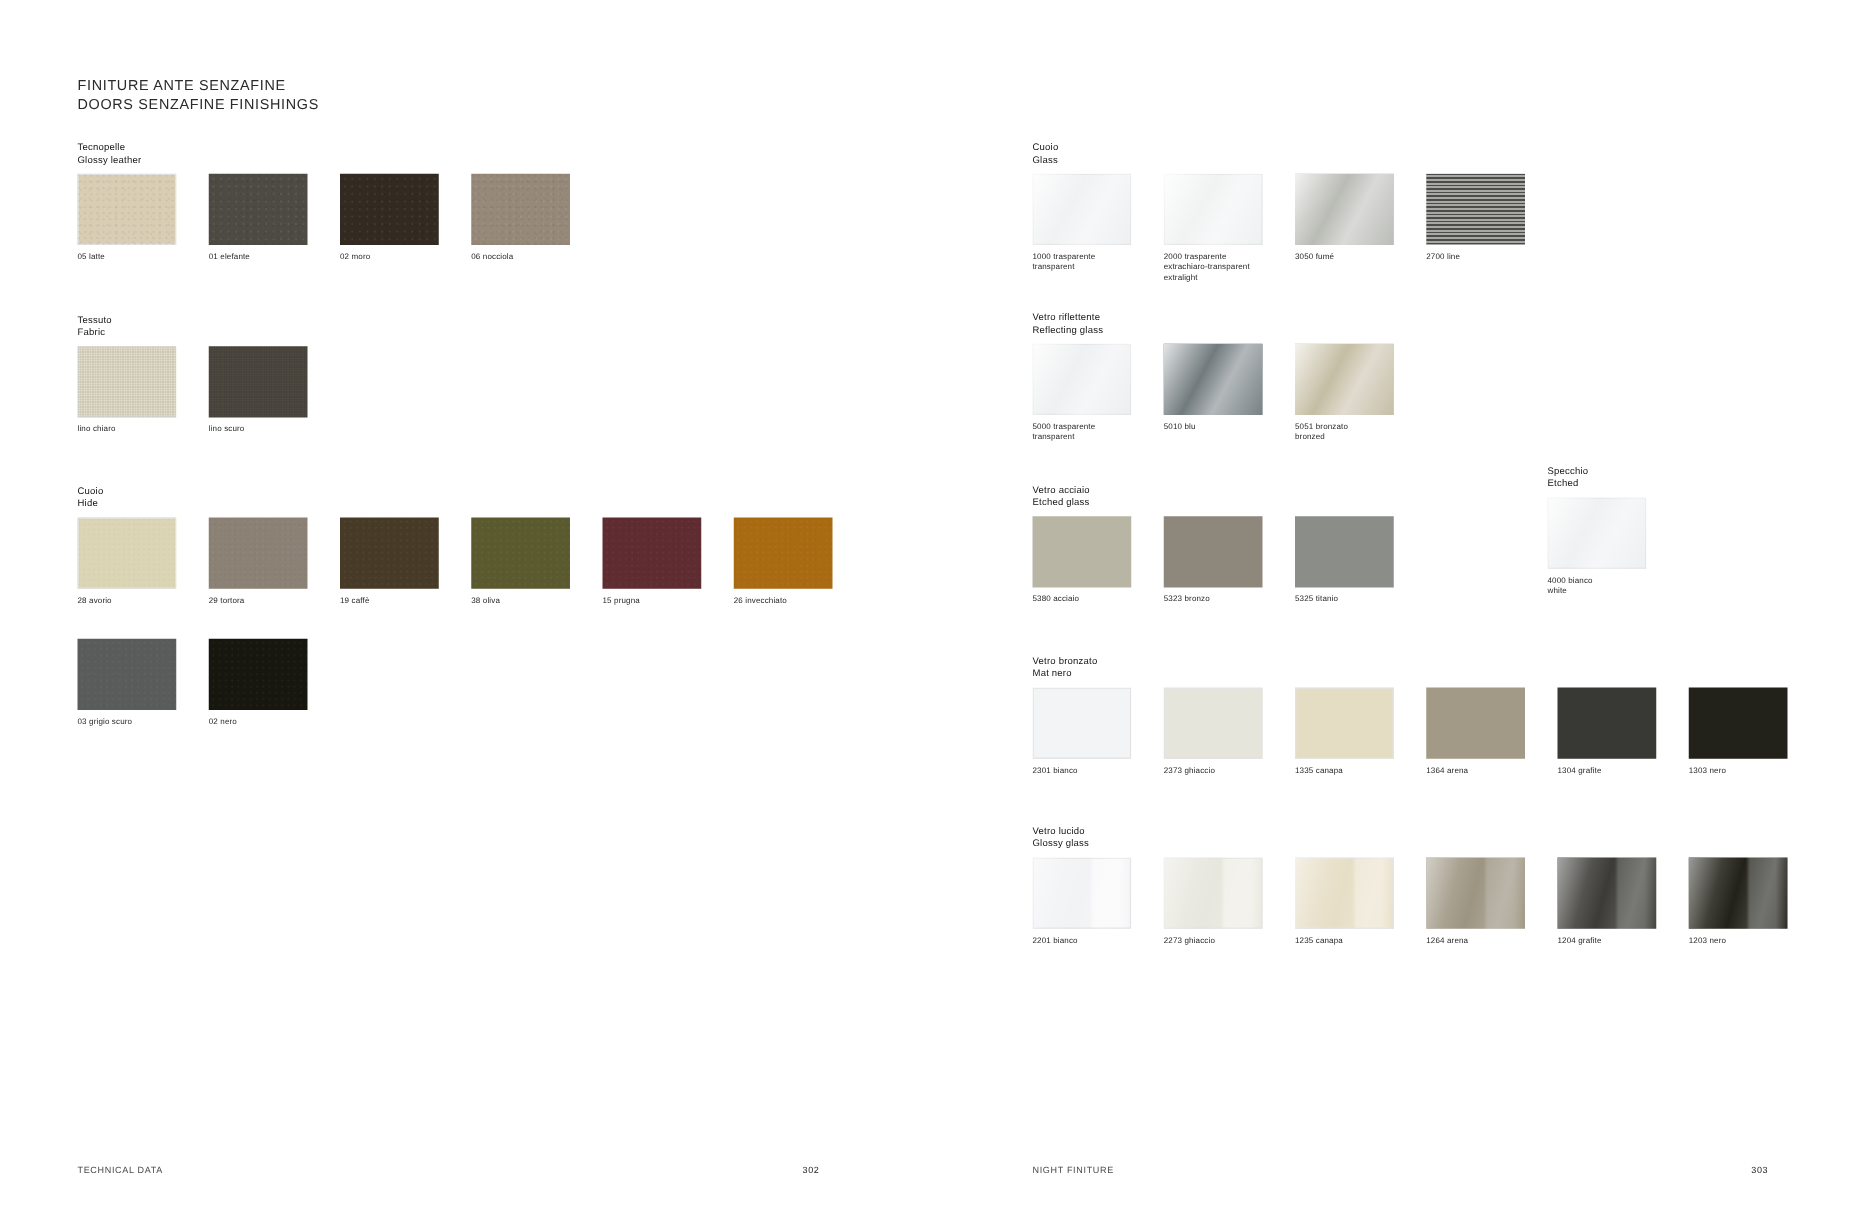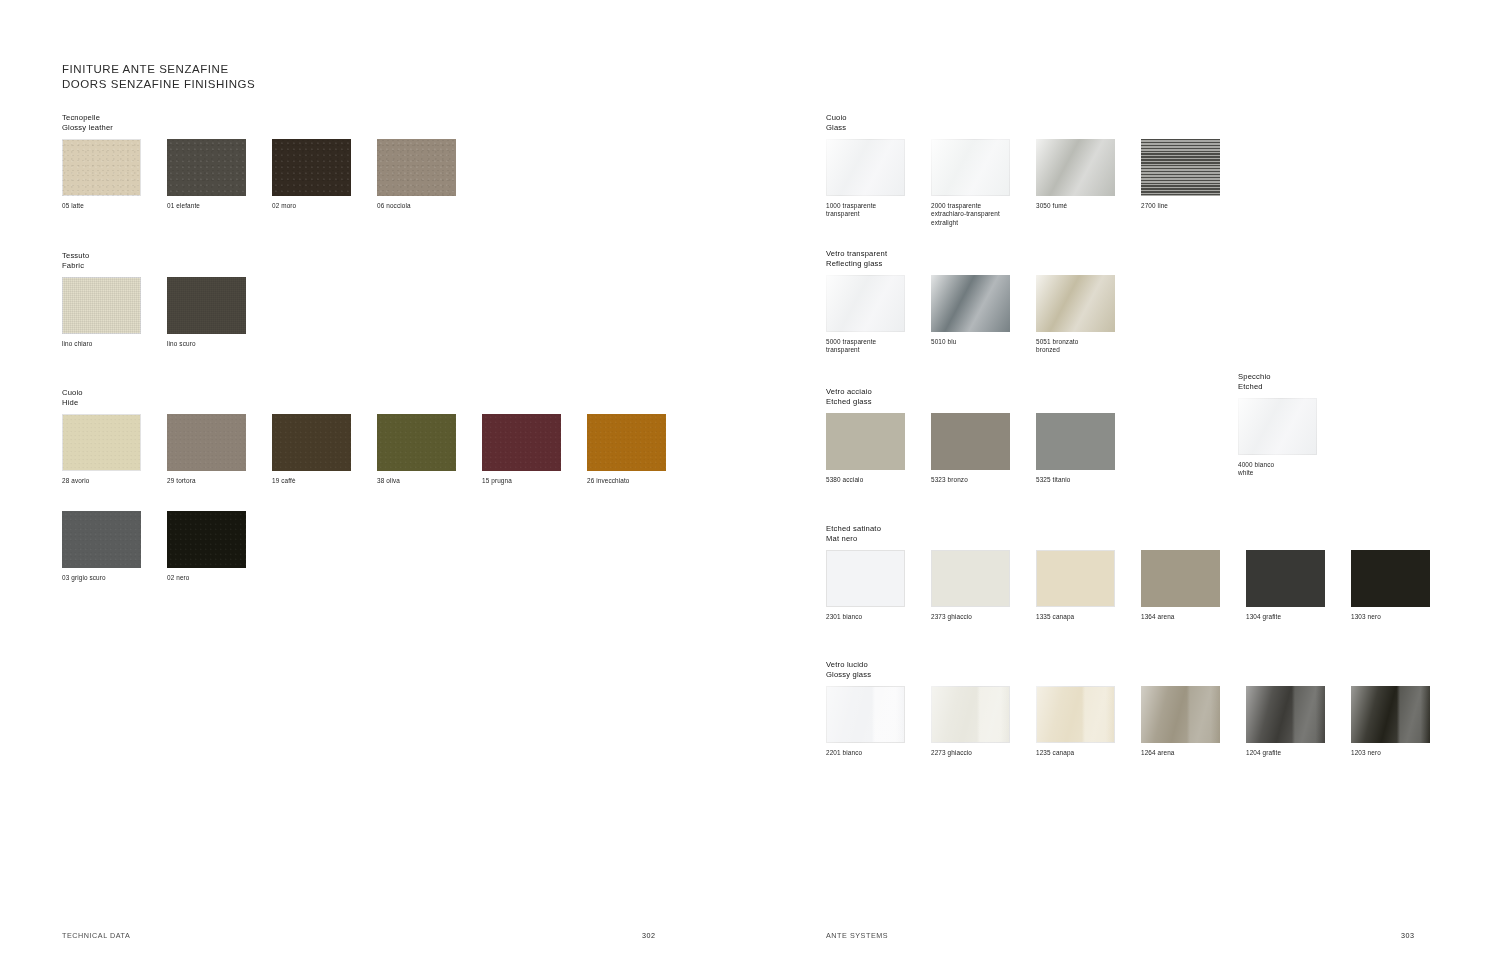--- a/index.html
+++ b/index.html
@@ -316,21 +316,21 @@
               <div class="tex-lines" style="position: absolute; inset: 0px;"></div>
             </div>
             <div class="swatch-label">
               <div>2700 line</div>
             </div>
           </div>
         </div>
       </div>
       <div class="group" style="left: 826px; top: 249px;">
         <div class="group-head">
-          <div>Vetro transparent</div>
+          <div>Vetro riflettente</div>
           <div>Reflecting glass</div>
         </div>
         <div class="swatch-row" style="top: 26px;">
           <div class="swatch-cell">
             <div class="swatch bordered" style="background: rgb(240, 241, 242);">
               <div class="tex-mirror" style="position: absolute; inset: 0px;"></div>
             </div>
             <div class="swatch-label">
               <div>5000 trasparente</div>
               <div>transparent</div>
@@ -393,21 +393,21 @@
             </div>
             <div class="swatch-label">
               <div>4000 bianco</div>
               <div>white</div>
             </div>
           </div>
         </div>
       </div>
       <div class="group" style="left: 826px; top: 524px;">
         <div class="group-head">
-          <div>Etched satinato</div>
+          <div>Vetro bronzato</div>
           <div>Mat nero</div>
         </div>
         <div class="swatch-row" style="top: 26px;">
           <div class="swatch-cell">
             <div class="swatch bordered" style="background: rgb(243, 244, 246);"></div>
             <div class="swatch-label">
               <div>2301 bianco</div>
             </div>
           </div>
           <div class="swatch-cell">
@@ -495,16 +495,16 @@
             <div class="swatch-label">
               <div>1203 nero</div>
             </div>
           </div>
         </div>
       </div>
     </div>
 
   <div class="footer footer-left-page">TECHNICAL DATA</div>
   <div class="footer footer-num-left">302</div>
-  <div class="footer footer-left-right">ANTE SYSTEMS</div>
+  <div class="footer footer-left-right">NIGHT FINITURE</div>
   <div class="footer footer-num-right">303</div>
 
 </div>
 
 </body></html>

